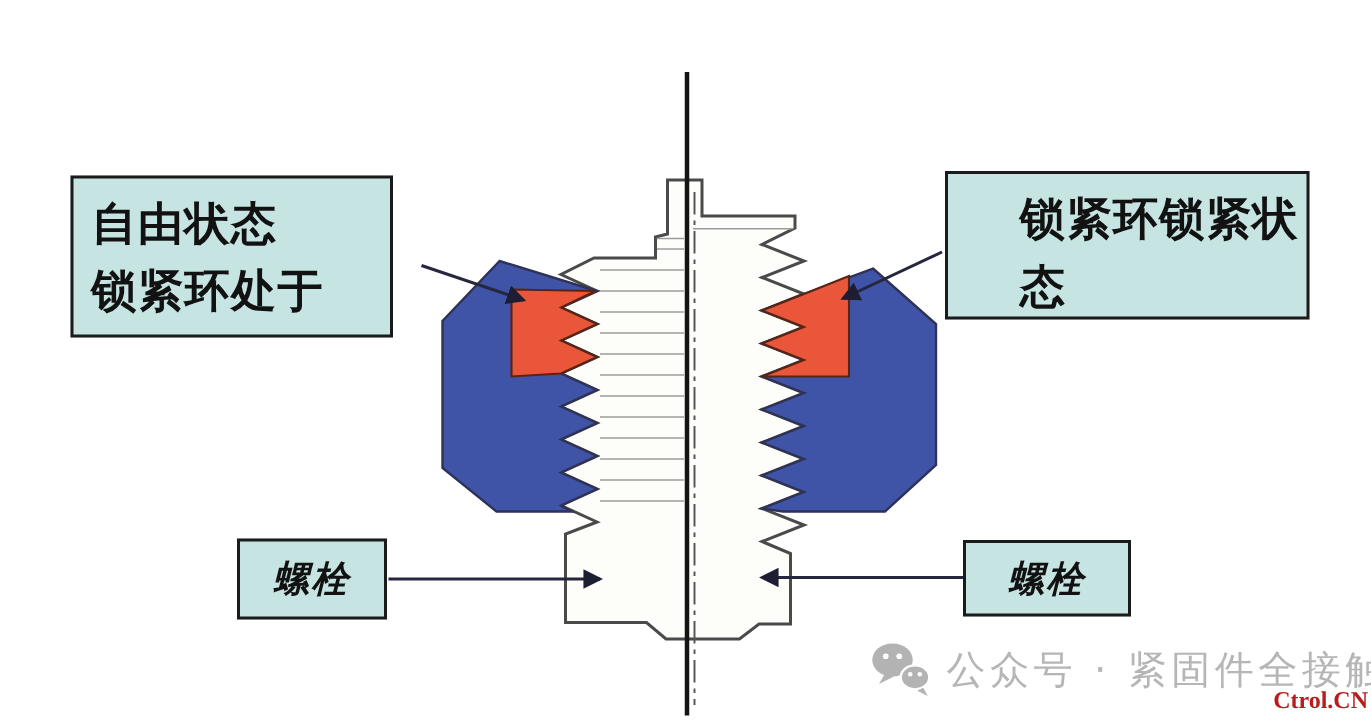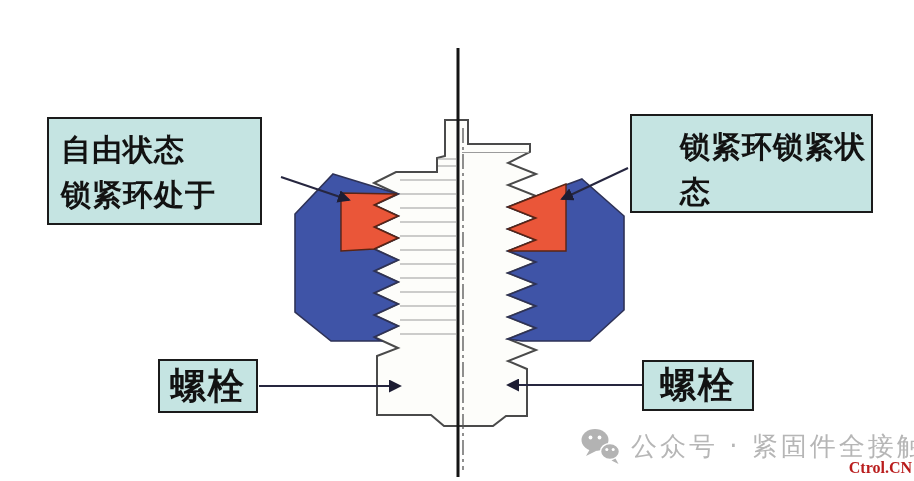--- a/index.html
+++ b/index.html
@@ -17,21 +17,21 @@
   .axis-dashdot{stroke:#555;stroke-width:1.3;}
   .leader{stroke:#26263f;stroke-width:2;fill:none;}
   
   .label-box{
     position:absolute;background:#c5e4e2;border:2px solid #1b1b1b;
     color:#121212;font-weight:600;box-sizing:border-box;
   }
   .label-box.multiline{padding:8px 12px 0 12px;font-size:30px;line-height:45px;letter-spacing:1px;}
   .label-line{display:block;white-space:nowrap;}
   .label-box.single{display:flex;align-items:center;justify-content:center;
-    font-size:36px;letter-spacing:2px;}
+    font-size:24px;letter-spacing:2px;font-style:italic;}
   
   .watermark{
     position:absolute;left:580px;top:427px;display:flex;align-items:center;gap:9px;
   }
   .watermark-text{
     color:#b6b6b6;font-size:26px;letter-spacing:3px;white-space:nowrap;font-weight:500;
   }
   .brand{
     position:absolute;right:2px;top:459px;color:#b91c1c;
     font-family:"Liberation Serif",serif;font-size:16px;font-weight:600;

